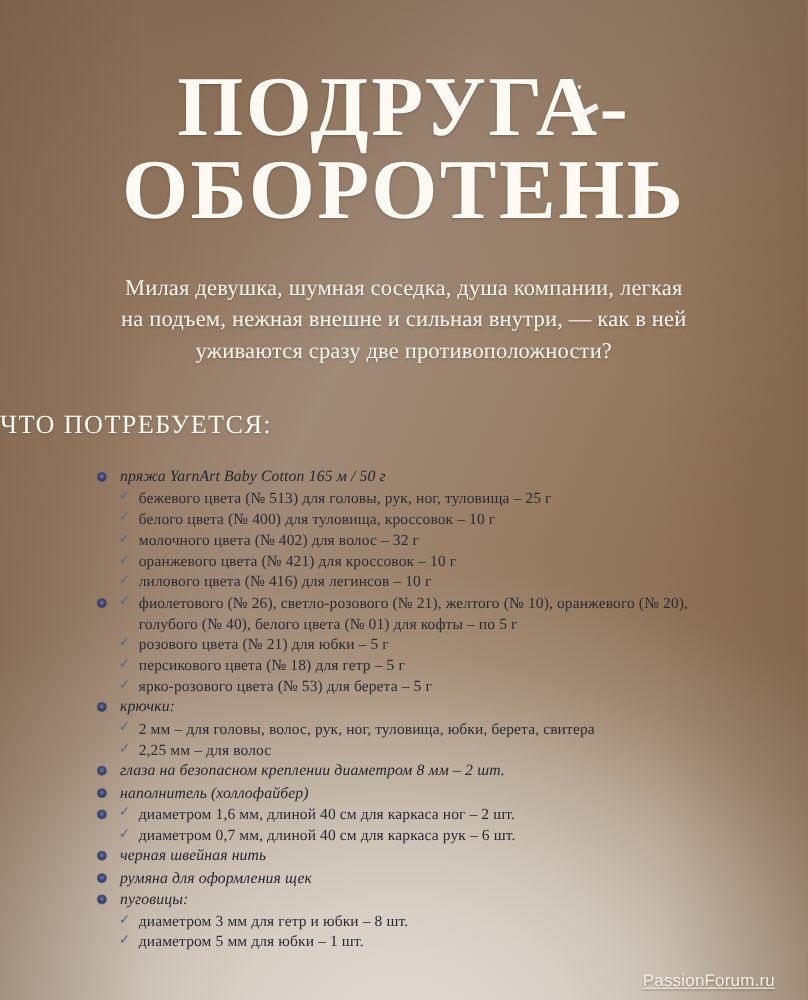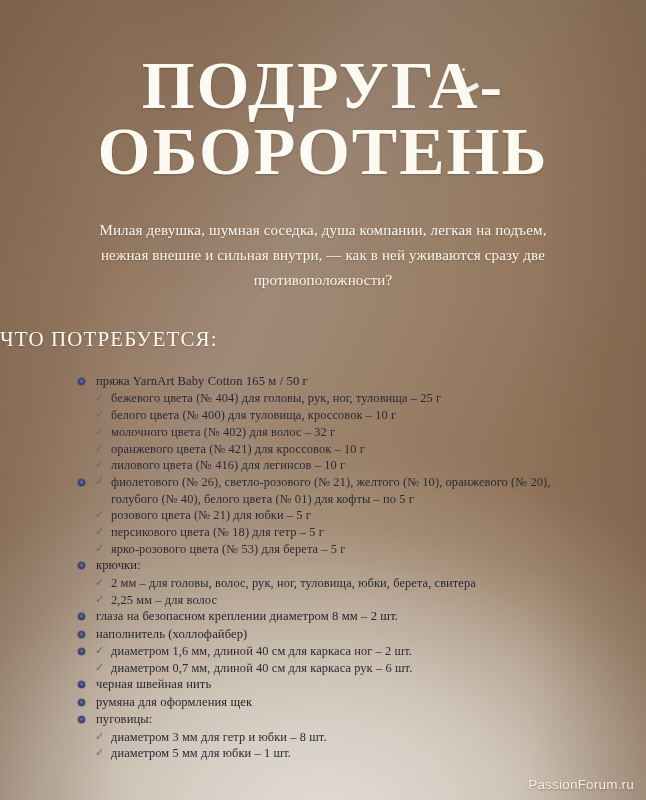--- a/index.html
+++ b/index.html
@@ -111,21 +111,21 @@
   }
 
   
   .subtitle {
     position: absolute;
     top: 218px;
     left: 95px;
     width: 456px;
     text-align: center;
     color: #fbf6ee;
-    font-size: 15px;
+    font-size: 18px;
     line-height: 25px;
     letter-spacing: 0.15px;
     text-shadow: 0 1px 2px rgba(70,50,32,0.30);
   }
 
   
   .section-heading {
     position: absolute;
     top: 327px;
     left: 0;
@@ -148,20 +148,21 @@
     margin: 0;
   }
   .mat-item {
     position: relative;
     padding-left: 18px;
     font-size: 12.6px;
     line-height: 16.4px;
     margin-bottom: 1px;
     letter-spacing: 0.1px;
     color: #26262f;
+    font-style: italic;
   }
   .mat-item > .bullet-icon {
     position: absolute;
     left: 0;
     top: 5px;
     width: 7px;
     height: 7px;
     border-radius: 50%;
     background: radial-gradient(circle at 50% 45%,
         #6e7ca8 0%, #3a4470 48%, #232a4e 100%);
@@ -187,27 +188,28 @@
     width: 9px;
     height: 12px;
     color: #5a6785;
     font-size: 11px;
     line-height: 12px;
   }
 
   
   .watermark {
     position: absolute;
-    right: 12px;
+    right: 26px;
     bottom: 8px;
     color: #f4efe7;
     font-family: "Liberation Sans", "DejaVu Sans", sans-serif;
     font-size: 13.5px;
     letter-spacing: 0.2px;
     text-shadow: 0 1px 2px rgba(80,58,40,0.45);
+    text-decoration: underline;
   }
 </style>
 </head>
 <body>
 
 <div class="page">
 
   <div class="vignette-top"></div>
   <div class="vignette-sides"></div>
 
@@ -225,21 +227,21 @@
   <div class="materials">
 
     <div class="mat-group">
       <div class="mat-item">
         <span class="bullet-icon"></span>
         <span>пряжа YarnArt Baby Cotton 165 м / 50 г</span>
       </div>
       <div class="sub-list">
         <div class="sub-item">
           <span class="check-icon">✓</span>
-          <span>бежевого цвета (№ 404) для головы, рук, ног, туловища – 25 г</span>
+          <span>бежевого цвета (№ 513) для головы, рук, ног, туловища – 25 г</span>
         </div>
         <div class="sub-item">
           <span class="check-icon">✓</span>
           <span>белого цвета (№ 400) для туловища, кроссовок – 10 г</span>
         </div>
         <div class="sub-item">
           <span class="check-icon">✓</span>
           <span>молочного цвета (№ 402) для волос – 32 г</span>
         </div>
         <div class="sub-item">

